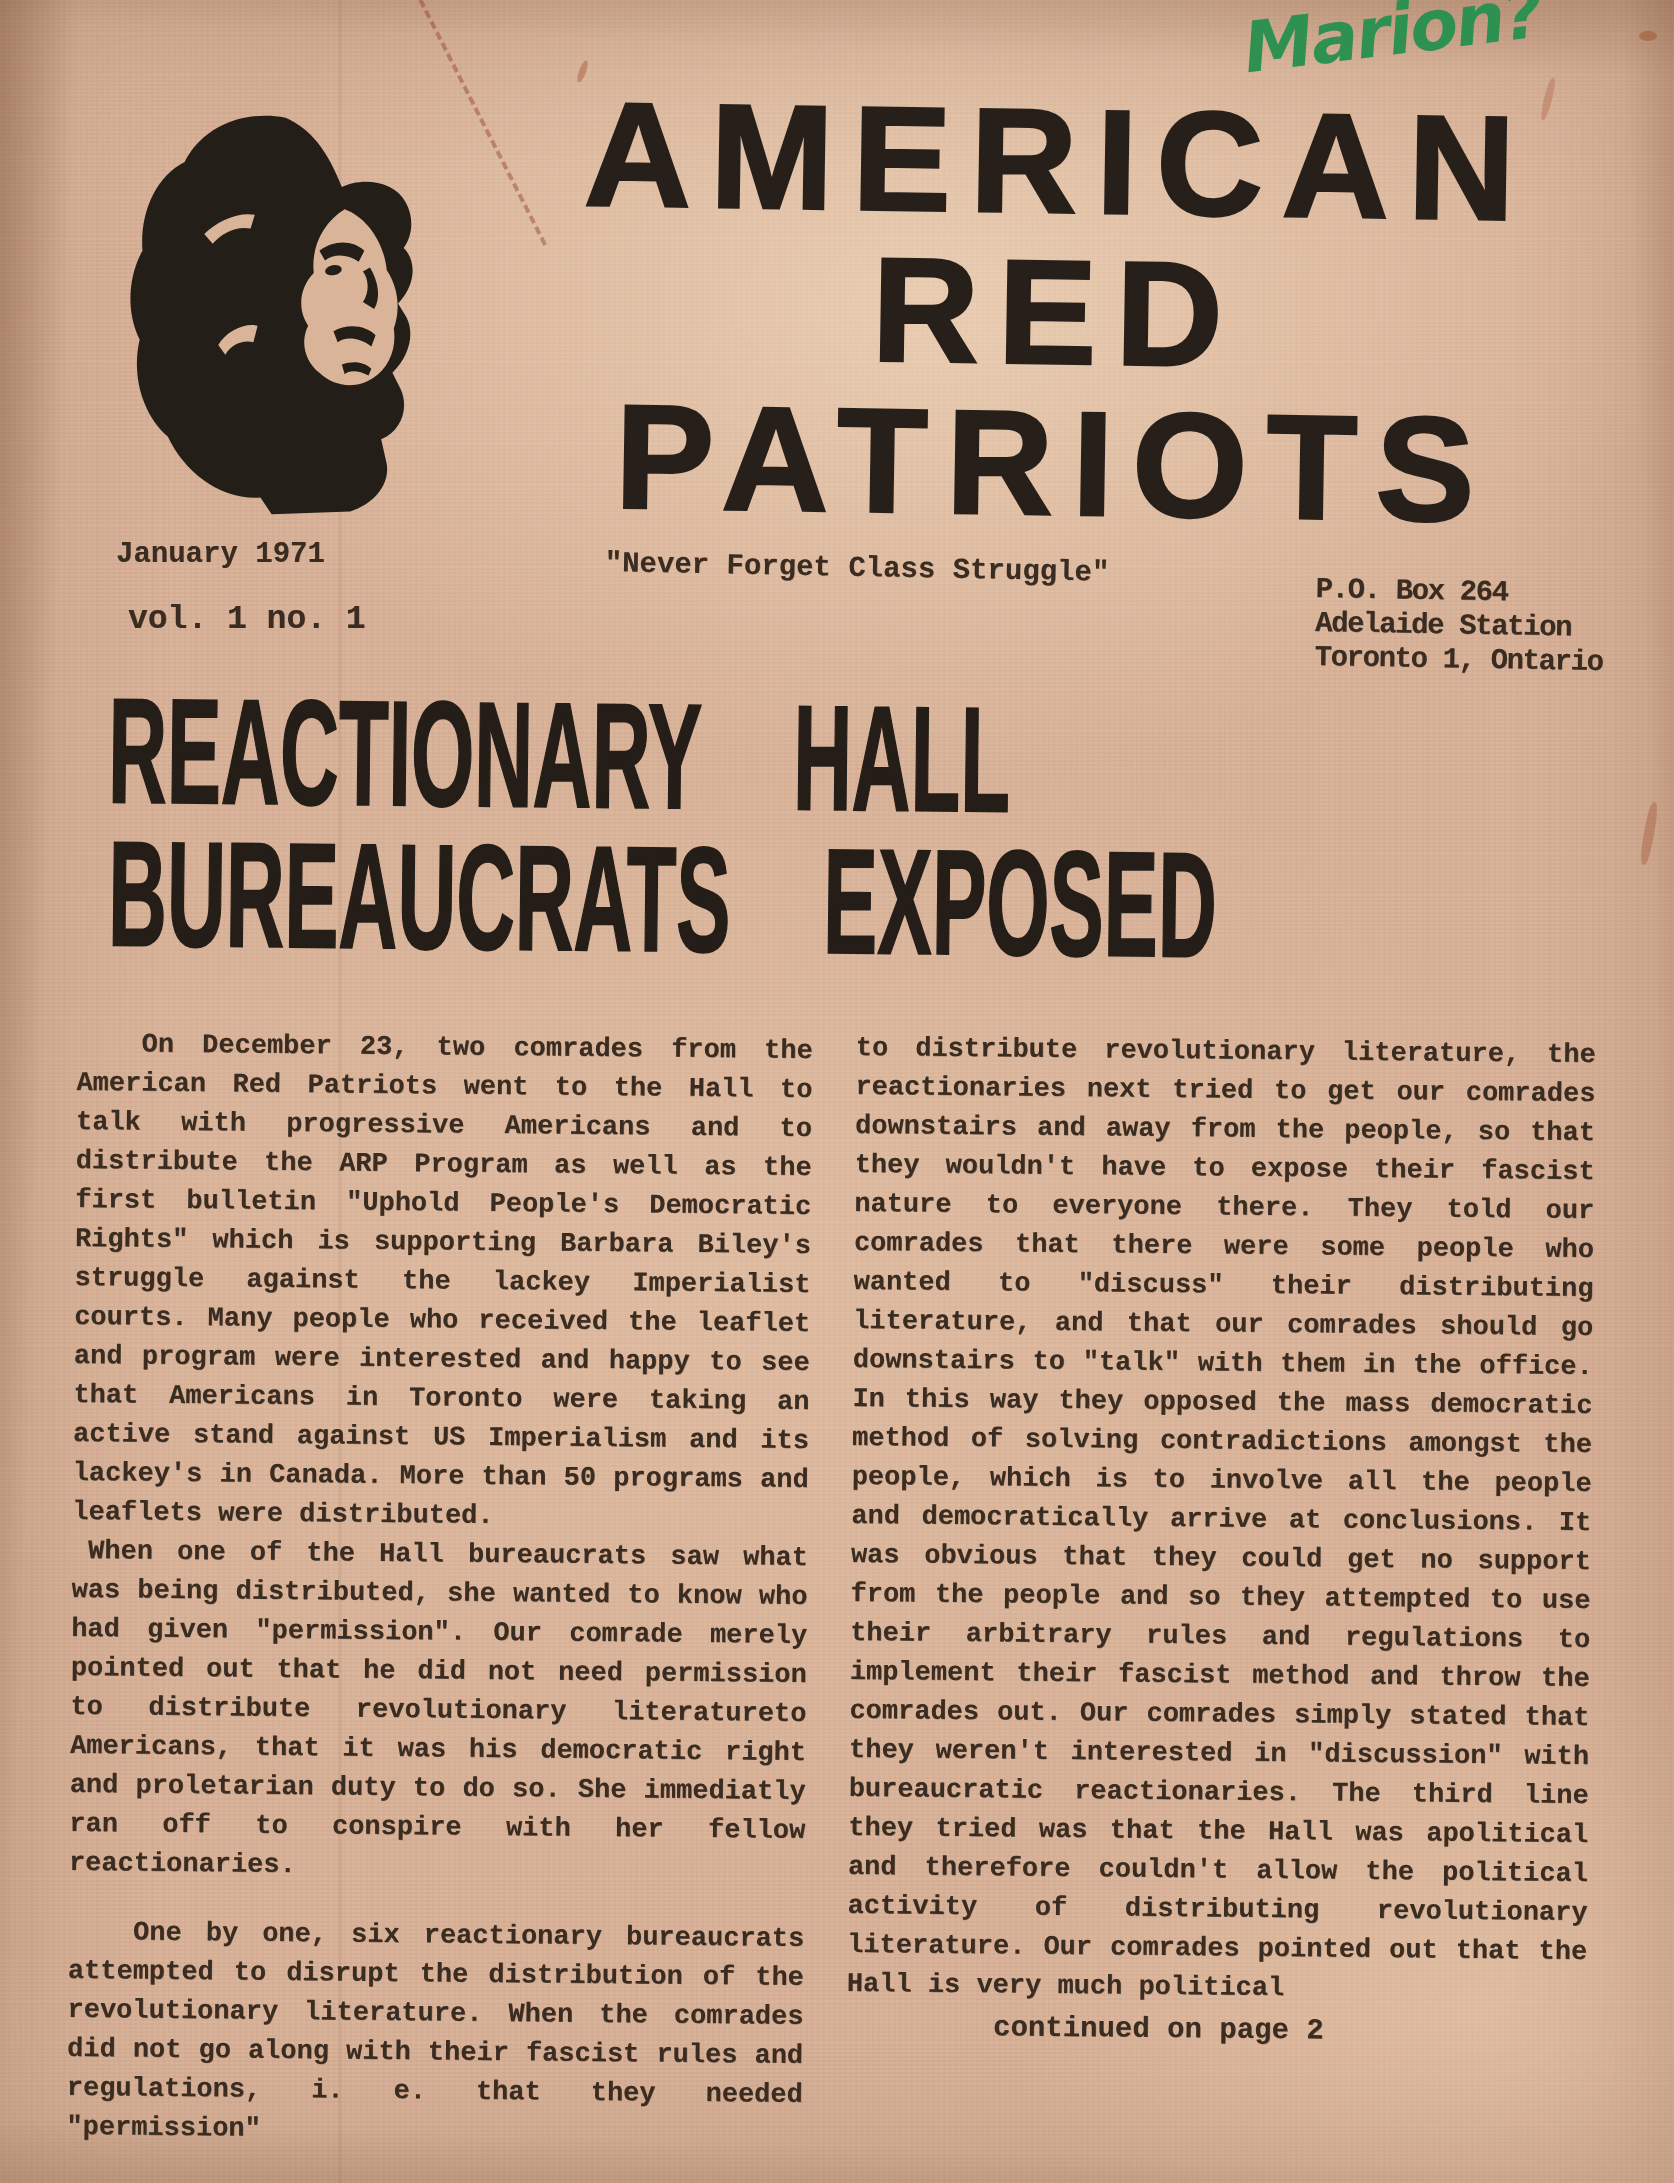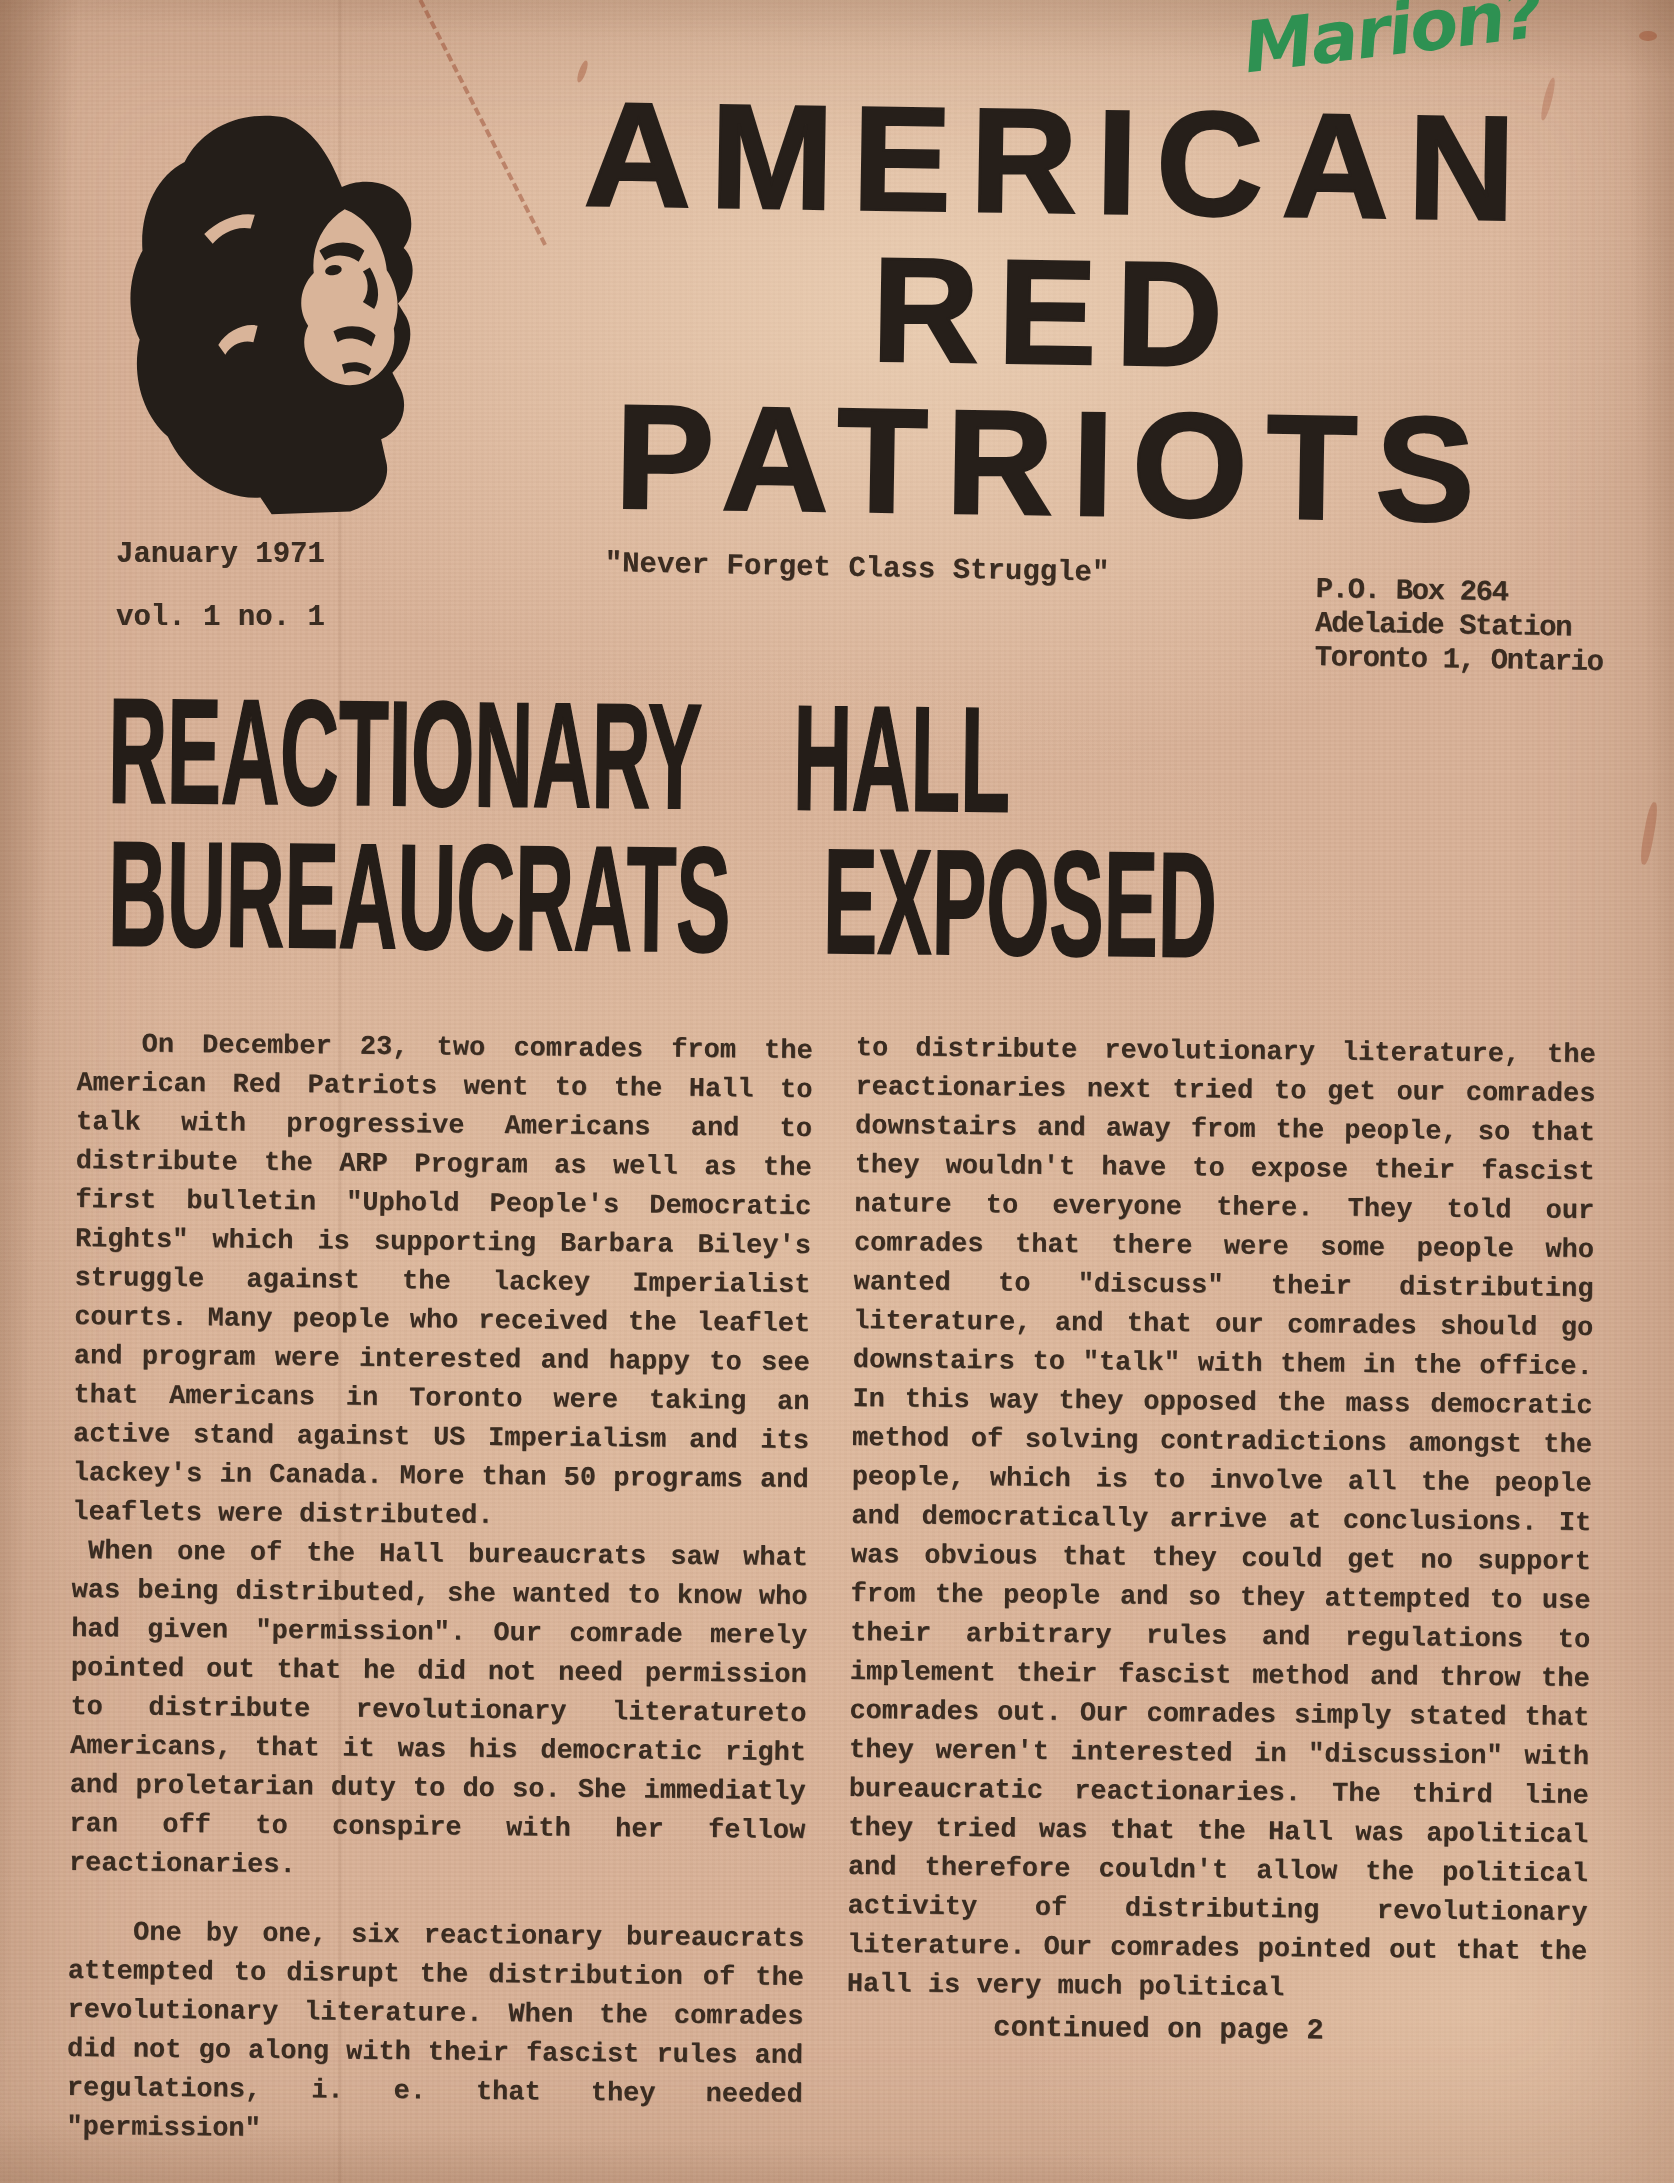--- a/index.html
+++ b/index.html
@@ -49,21 +49,21 @@
     position:absolute;left:525px;top:77px;width:1071px;
     text-align:center;
     font-family:"Liberation Sans", sans-serif;font-weight:700;
     font-size:148px;line-height:151px;letter-spacing:19px;
     color:#261f1a;-webkit-text-stroke:2.7px #261f1a;
     transform:rotate(0.9deg);transform-origin:left top;
   }
   .masthead-line{white-space:nowrap;}
   .typed{font-weight:700;color:#3a2c21;text-shadow:0.4px 0.4px 0.5px rgba(58,40,28,.45);}
   .issue-date{position:absolute;left:116px;top:538px;font-size:29px;}
-  .issue-volume{position:absolute;left:116px;top:601px;font-size:29px;}
+  .issue-volume{position:absolute;left:128px;top:601px;font-size:33px;}
   .motto{position:absolute;left:605px;top:547px;font-size:29px;transform:rotate(1.1deg);transform-origin:left top;white-space:nowrap;}
   .address{position:absolute;left:1316px;top:573px;font-size:29px;line-height:34px;letter-spacing:-1.4px;transform:rotate(1.0deg);transform-origin:left top;}
   
   .headline-line{
     position:absolute;left:109px;
     font-family:"Liberation Sans", sans-serif;font-weight:700;
     font-size:103px;line-height:1;letter-spacing:0;word-spacing:89px;
     color:#241d18;-webkit-text-stroke:1.4px #241d18;
     transform:rotate(0.6deg) scale(0.79,1.45);transform-origin:left top;
     white-space:nowrap;

